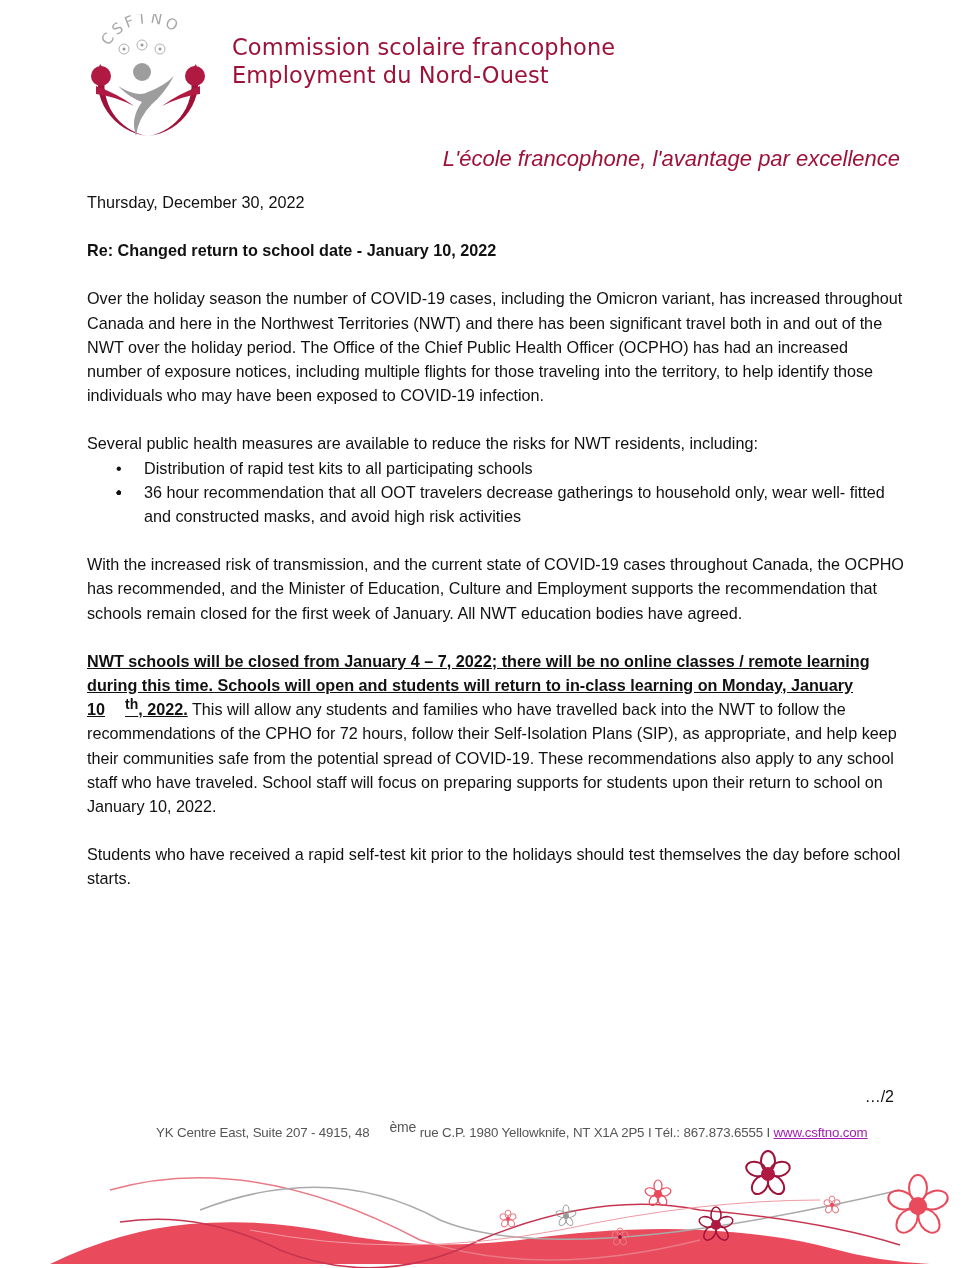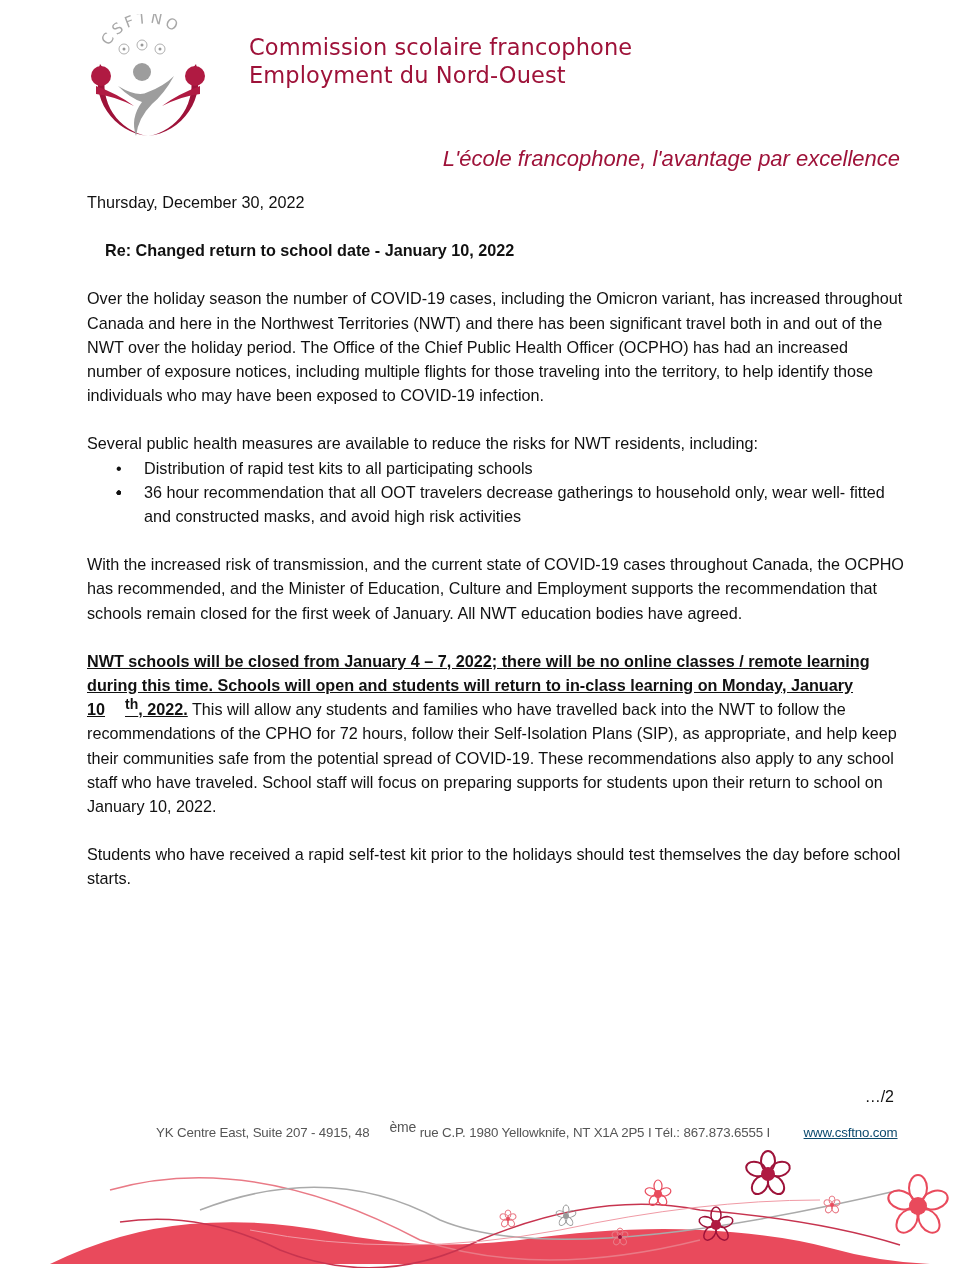--- a/index.html
+++ b/index.html
@@ -1,37 +1,37 @@
 <!DOCTYPE html>
 <html><head>
   <meta charset="utf-8">
   <style>
     html, body { margin: 0; padding: 0; background: #ffffff; }
     body { width: 980px; height: 1268px; position: relative; overflow: hidden;
            font-family: "Liberation Sans", sans-serif; color: #111; }
     .logo { position: absolute; left: 78px; top: 14px; width: 140px; height: 128px; }
-    .org-name { position: absolute; left: 249px; top: 33px; color: #9e1239;
+    .org-name { position: absolute; left: 232px; top: 33px; color: #9e1239;
                 font-family: "DejaVu Sans", sans-serif; font-size: 22.5px; line-height: 28px;
                 letter-spacing: 0.1px; }
     .tagline { position: absolute; right: 80px; top: 146px; color: #9e1239;
                font-family: "Liberation Sans", sans-serif; font-style: italic; font-size: 22px; }
     .letter { position: absolute; left: 87px; top: 190px; width: 820px;
               font-family: "Liberation Sans Narrow", "Liberation Sans", sans-serif;
               font-size: 16.2px; line-height: 24.2px; color: #111; }
     .letter p { margin: 0 0 24px 0; }
-    .letter .subject { font-weight: bold; margin-left: 18px; }
+    .letter .subject { font-weight: bold; }
     .letter ul { margin: 0 0 24px 0; padding: 0 0 0 57px; list-style: none; }
     .letter li { position: relative; }
     .letter li .bullet { position: absolute; left: -28px; top: 0; }
     .emph { font-weight: bold; text-decoration: underline; }
     sup { font-size: 14px; line-height: 0; margin-left: 20px; }
     .page-cont { position: absolute; right: 86px; top: 1088px; font-size: 16px; }
     .footer-addr { position: absolute; left: 156px; top: 1125px; font-size: 13.3px; color: #555;
                    font-family: "Liberation Sans", sans-serif; letter-spacing: -0.15px; }
-    .footer-addr a { color: #0c4a6e; text-decoration: underline; margin-left: 30px; }
+    .footer-addr a { color: #a21caf; text-decoration: underline; }
     .footer-art { position: absolute; left: 0; top: 1140px; width: 980px; height: 128px; }
   </style>
 </head>
 <body>
 
 <div class="logo">
   <svg width="140" height="128" viewBox="0 0 140 128">
     <defs>
       <path id="logoArc" d="M 28 40 A 44 44 0 0 1 112 40" fill="none"></path>
     </defs>

